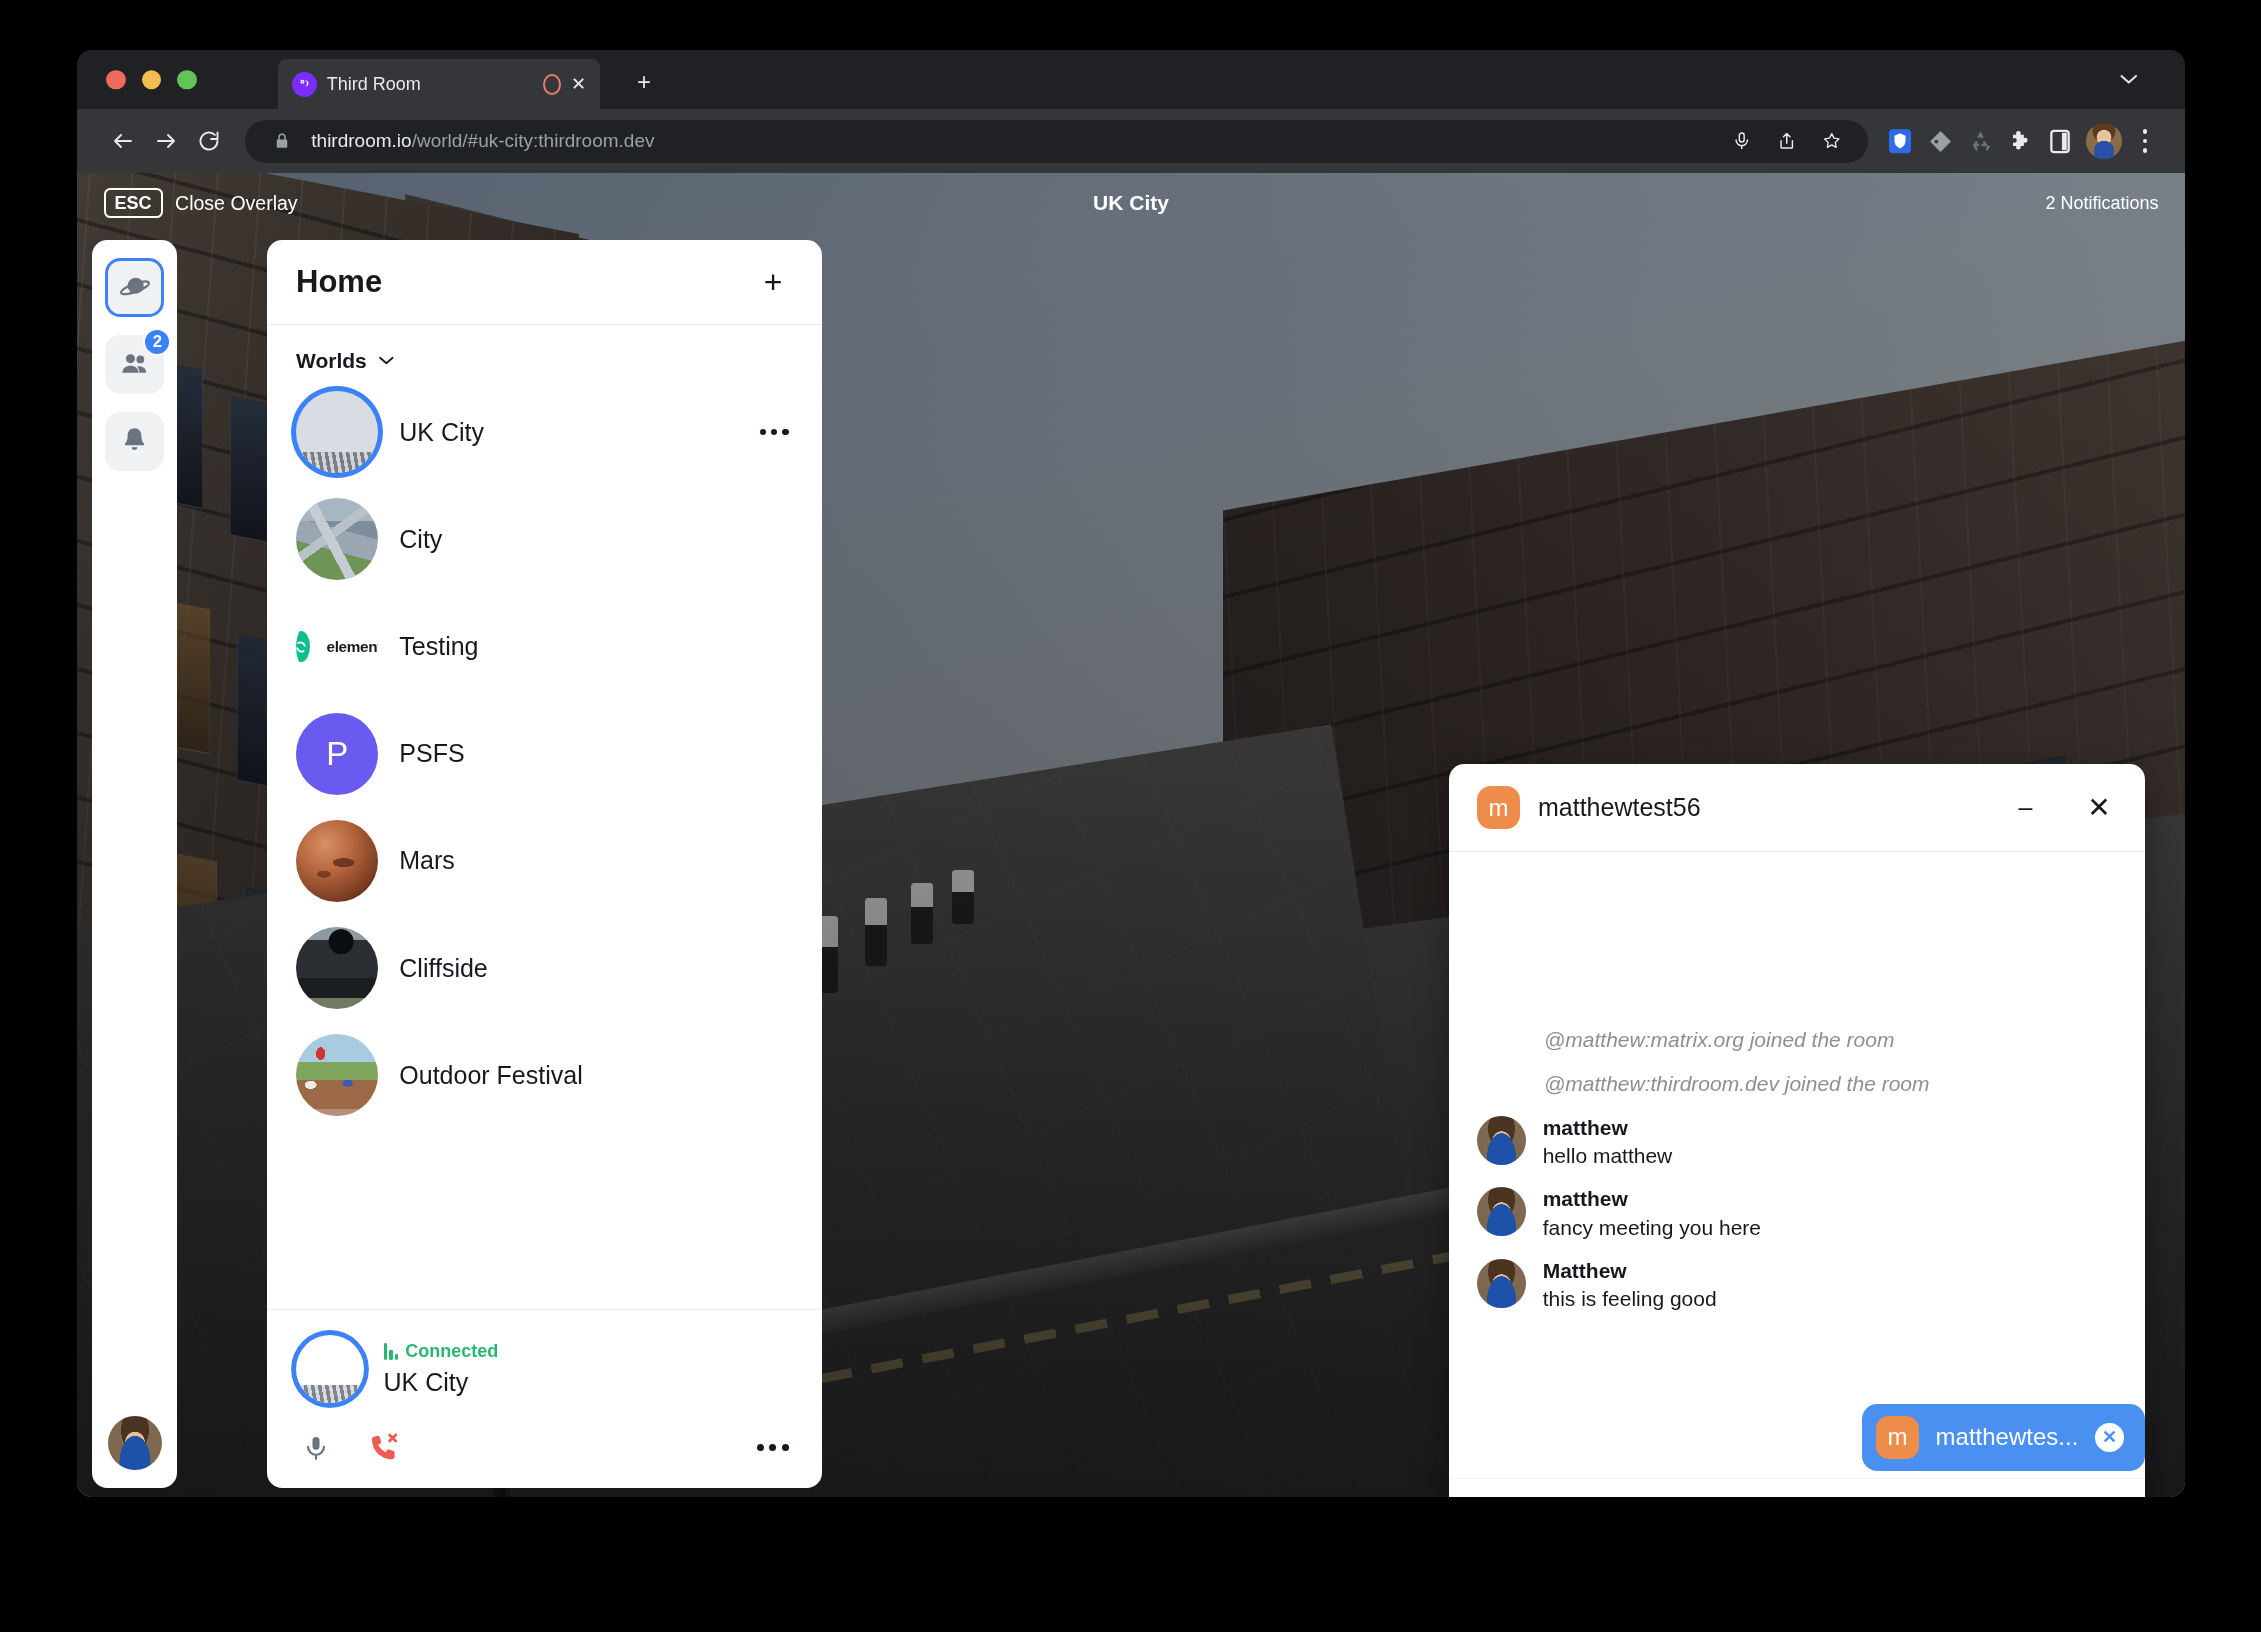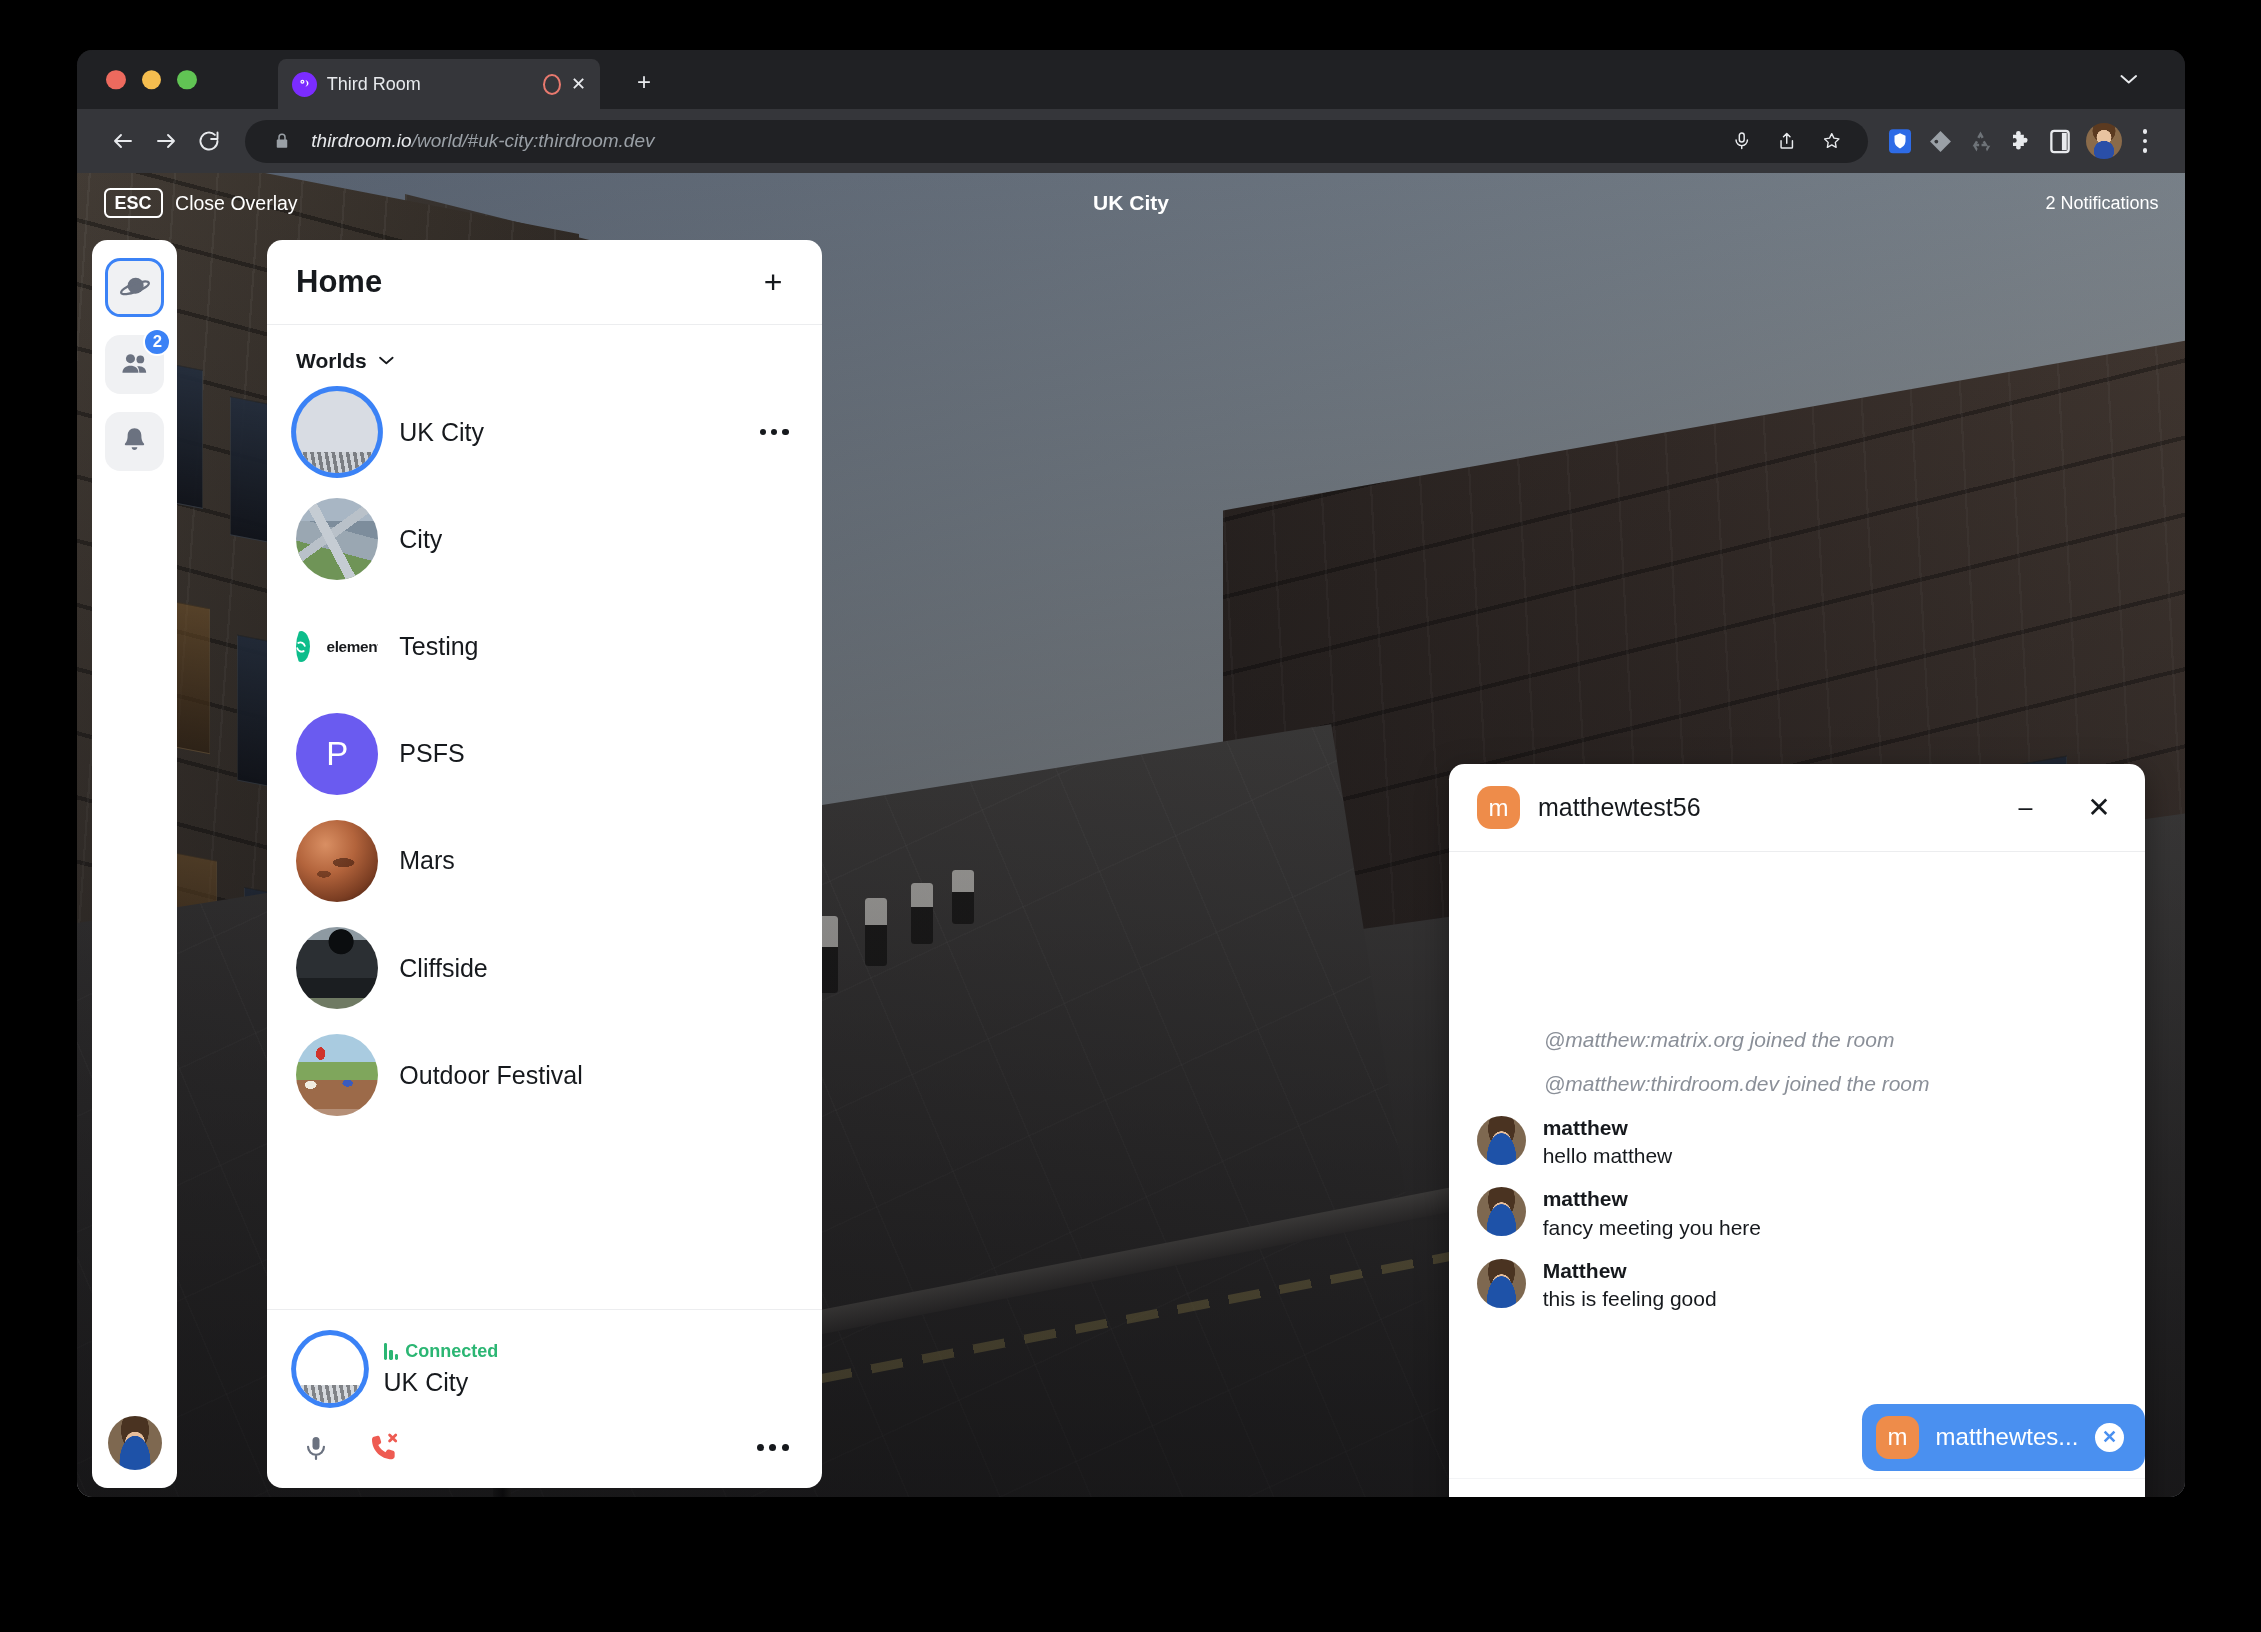--- a/index.html
+++ b/index.html
@@ -100,21 +100,20 @@
     border-radius: 24px;
     display: flex; align-items: center;
     padding: 0 21px;
     gap: 14px;
     min-width: 0;
   }
   #url-text {
     font-size: 19px; color: #9AA0A6;
     white-space: nowrap; overflow: hidden;
     flex: 1 1 auto;
-    font-style: italic;
   }
   #url-text .host { color: #E8EAED; }
   .omni-icon {
     width: 31px; height: 31px; flex: 0 0 auto;
     display: flex; align-items: center; justify-content: center;
   }
   .ext-icon {
     width: 40px; height: 40px; flex: 0 0 auto;
     display: flex; align-items: center; justify-content: center;
   }

